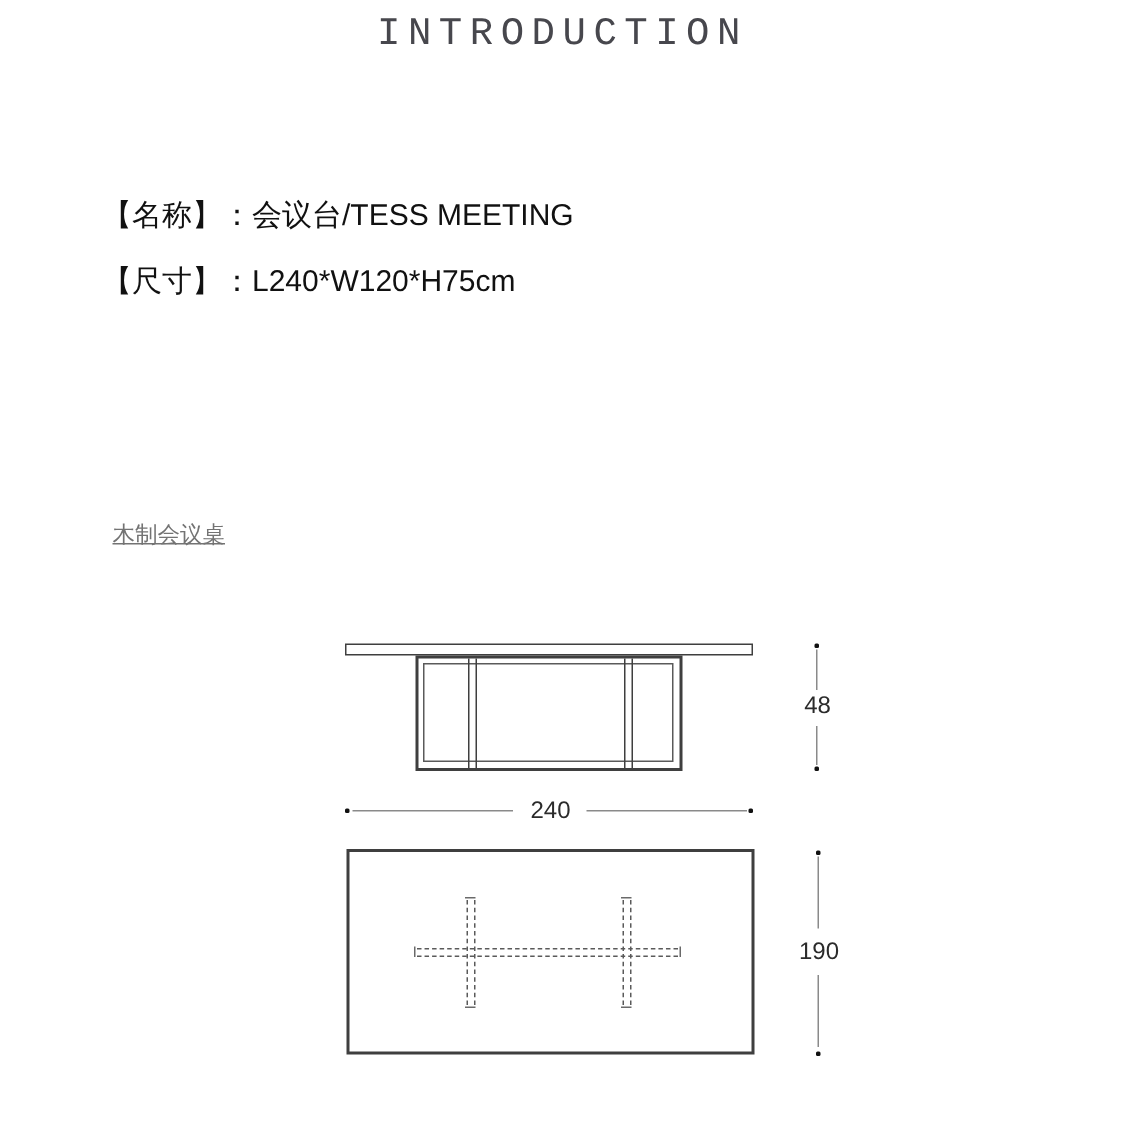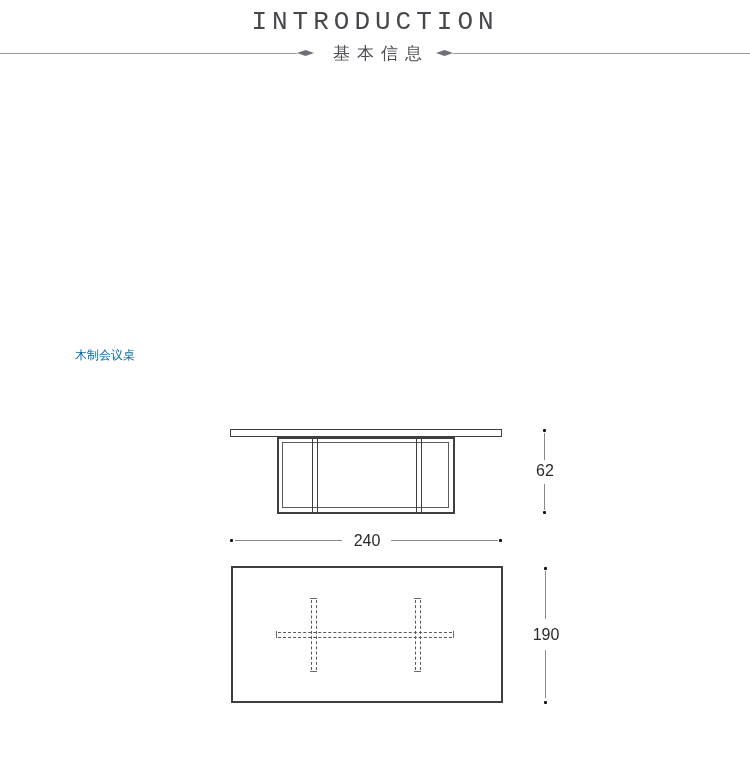--- a/index.html
+++ b/index.html
@@ -50,21 +50,21 @@
     height: 27px; line-height: 27px;
     margin-bottom: 17px;
     font-size: 20px;
     color: #111111;
     white-space: nowrap;
   }
 
   
   .caption {
     position: absolute; left: 75px; top: 347px;
-    font-size: 12px; color: #0369a1;
+    font-size: 15px; color: #737373; text-decoration: underline;
   }
 
   
   .abs { position: absolute; }
 
   .slab {
     left: 230px; top: 429px; width: 270px; height: 6px;
     border: 1px solid #3f3f3f; background: #ffffff;
   }
   .frame-outer {
@@ -106,46 +106,45 @@
   .hidden-v-left  { left: 311px; }
   .hidden-v-right { left: 415px; }
   .cap-v { width: 1px; height: 7px; background: #6a6a6a; }
   .cap-h { width: 7px; height: 1px; background: #6a6a6a; }
 </style>
 </head>
 <body>
 
 <div>
   <h1 class="hdr-title">INTRODUCTION</h1>
-  <div class="subtitle-row">
-    <div class="rule"></div>
-    <div class="diamond"></div>
-    <div class="subtitle-text">基本信息</div>
-    <div class="diamond"></div>
-    <div class="rule"></div>
-  </div>
 </div>
 
 <div class="specs">
+  <div class="spec-item">
+    <span>【名称】</span><span>：会议台/TESS MEETING</span>
+  </div>
+  <div class="spec-item">
+    <span>【尺寸】</span><span>：L240*W120*H75cm</span>
+  </div>
 </div>
 
 <div class="caption">木制会议桌</div>
 
 <div>
   <div class="abs slab"></div>
   <div class="abs frame-outer"></div>
   <div class="abs frame-inner"></div>
   <div class="abs post post-left"></div>
   <div class="abs post post-right"></div>
 </div>
 
 <div>
   <div class="abs dim-dot" style="left:543px; top:429px;"></div>
   <div class="abs dim-seg-v" style="left:544px; top:433px; height:27px;"></div>
-  <div class="abs dim-label" style="left:527px; top:461px; width:36px;">62</div>
+  <div class="abs dim-label" style="left:527px; top:461px; width:36px;">48</div>
   <div class="abs dim-seg-v" style="left:544px; top:484px; height:26px;"></div>
   <div class="abs dim-dot" style="left:543px; top:511px;"></div>
 </div>
 
 <div>
   <div class="abs dim-dot" style="left:230px; top:539px;"></div>
   <div class="abs dim-seg-h" style="left:235px; top:540px; width:107px;"></div>
   <div class="abs dim-label" style="left:345px; top:531px; width:44px;">240</div>
   <div class="abs dim-seg-h" style="left:391px; top:540px; width:107px;"></div>
   <div class="abs dim-dot" style="left:499px; top:539px;"></div>

